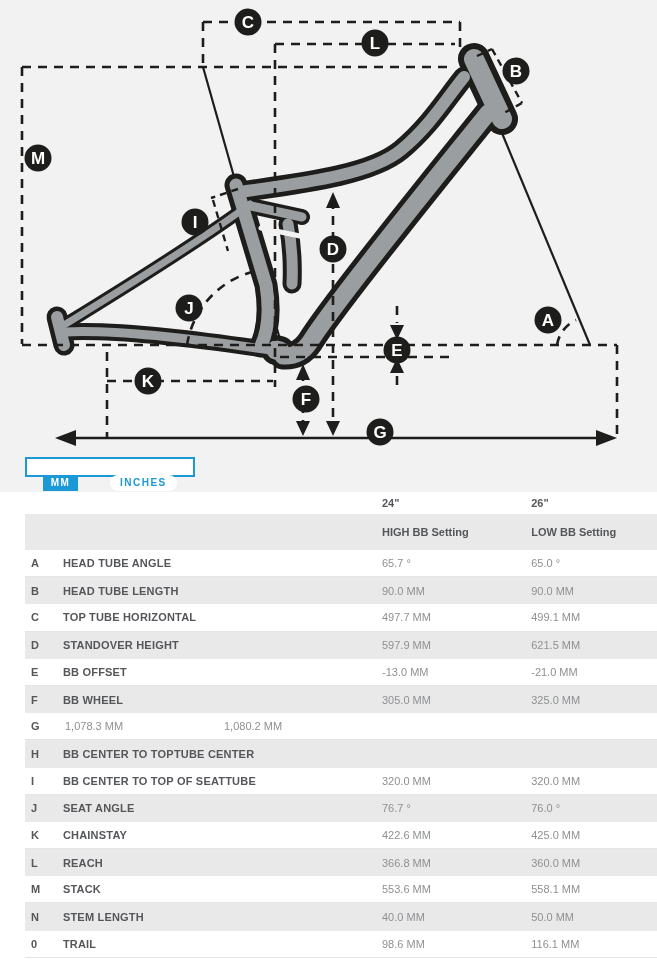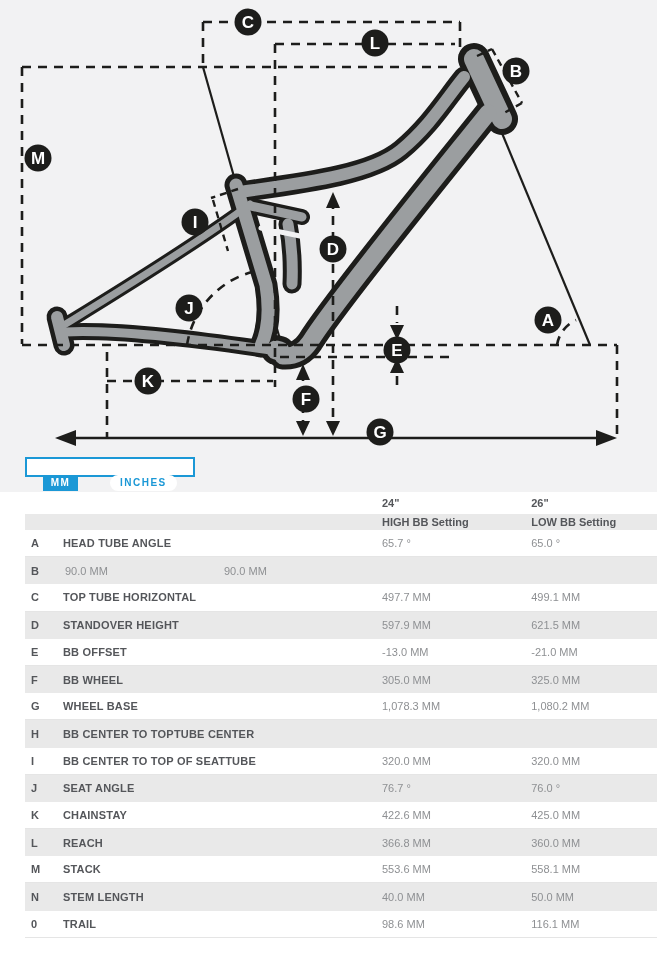--- a/index.html
+++ b/index.html
@@ -33,21 +33,21 @@
   .unit-toggle .mm{background:#1B98D6;color:#ffffff;width:35px;padding:0;}
   .unit-toggle .inches{background:#ffffff;color:#1B98D6;border-radius:8px;}
 
   
   .geo-table{
     position:absolute;left:25px;top:492px;width:632px;
     font-size:11px;color:#54565A;
   }
   .thead-row,.trow{display:flex;align-items:center;box-sizing:border-box;}
   .thead-row.sizes{height:22px;background:#ffffff;font-weight:bold;}
-  .thead-row.settings{height:16px;background:#E9E9E9;font-weight:bold;align-items:center;}
+  .thead-row.settings{height:36px;background:#E9E9E9;font-weight:bold;align-items:center;}
   .trow{height:27.2px;border-bottom:1px solid #E5E5E5;background:#ffffff;}
   .rows .trow:nth-child(even){background:#E9E9E9;border-bottom:none;}
   .c-letter{width:40px;padding-left:6px;font-weight:bold;box-sizing:border-box;}
   .c-label{width:340px;font-weight:bold;letter-spacing:.2px;box-sizing:border-box;}
   .c-val1{width:159px;color:#8E9093;box-sizing:border-box;}
   .c-val2{width:134px;color:#8E9093;box-sizing:border-box;}
   .thead-row .c-val1,.thead-row .c-val2{color:#54565A;}
 </style>
 </head>
 <body>
@@ -204,20 +204,21 @@
 
     <div class="rows">
       <div class="trow">
         <div class="c-letter">A</div>
         <div class="c-label">HEAD TUBE ANGLE</div>
         <div class="c-val1">65.7 °</div>
         <div class="c-val2">65.0 °</div>
       </div>
       <div class="trow">
         <div class="c-letter">B</div>
+        <div class="c-label">HEAD TUBE LENGTH</div>
         <div class="c-val1">90.0 MM</div>
         <div class="c-val2">90.0 MM</div>
       </div>
       <div class="trow">
         <div class="c-letter">C</div>
         <div class="c-label">TOP TUBE HORIZONTAL</div>
         <div class="c-val1">497.7 MM</div>
         <div class="c-val2">499.1 MM</div>
       </div>
       <div class="trow">
@@ -233,21 +234,20 @@
         <div class="c-val2">-21.0 MM</div>
       </div>
       <div class="trow">
         <div class="c-letter">F</div>
         <div class="c-label">BB WHEEL</div>
         <div class="c-val1">305.0 MM</div>
         <div class="c-val2">325.0 MM</div>
       </div>
       <div class="trow">
         <div class="c-letter">G</div>
-        <div class="c-label">WHEEL BASE</div>
         <div class="c-val1">1,078.3 MM</div>
         <div class="c-val2">1,080.2 MM</div>
       </div>
       <div class="trow">
         <div class="c-letter">H</div>
         <div class="c-label">BB CENTER TO TOPTUBE CENTER</div>
         <div class="c-val1"></div>
         <div class="c-val2"></div>
       </div>
       <div class="trow">

